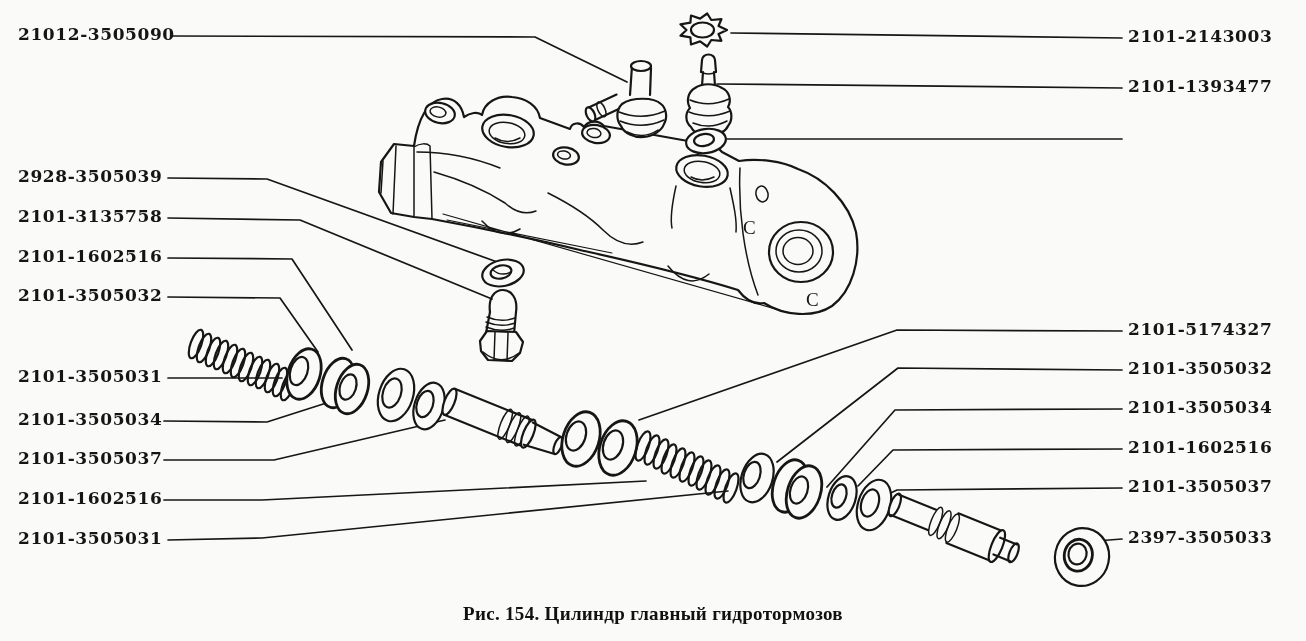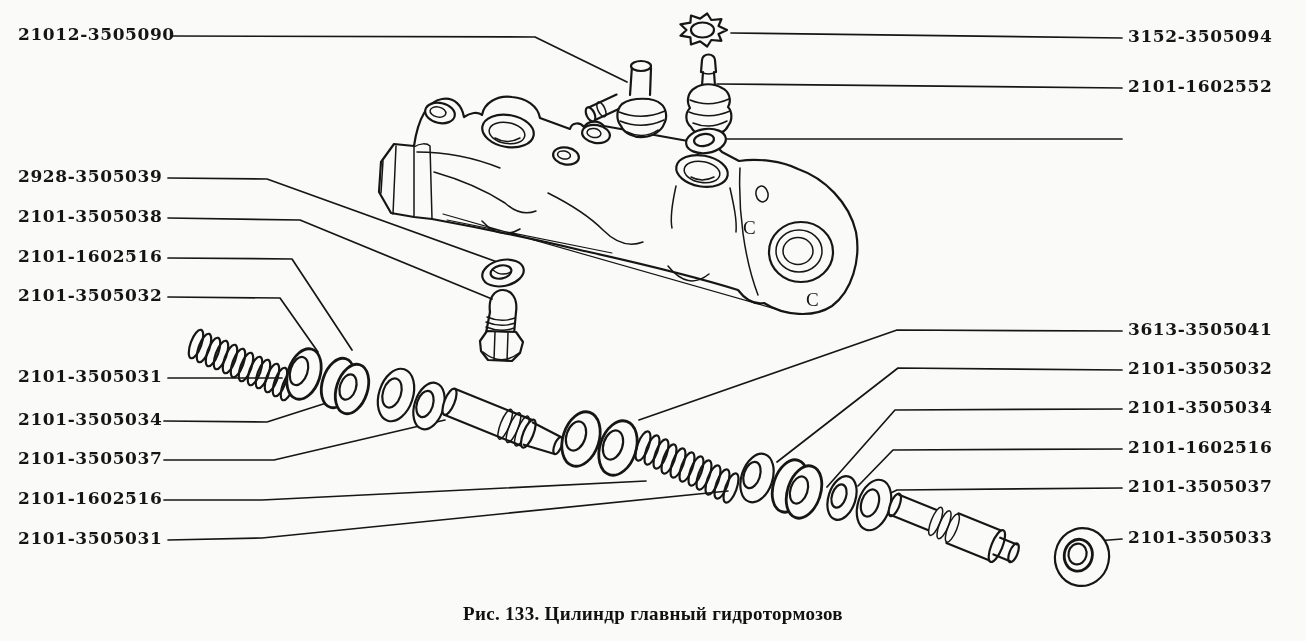--- a/index.html
+++ b/index.html
@@ -260,33 +260,33 @@
 
     <g transform="rotate(12 1082 557)">
       <ellipse class="ln bg" stroke-width="3.2" cx="1082" cy="557" rx="27" ry="29"></ellipse>
       <ellipse class="ln fat" cx="1078" cy="556" rx="14" ry="16"></ellipse>
       <ellipse class="ln" cx="1077" cy="555" rx="9" ry="10.5"></ellipse>
     </g>
   </svg>
 
   <div class="lbl" style="left:18px;top:24px">21012-3505090</div>
   <div class="lbl" style="left:18px;top:166px">2928-3505039</div>
-  <div class="lbl" style="left:18px;top:206px">2101-3505038</div>
+  <div class="lbl" style="left:18px;top:206px">2101-3135758</div>
   <div class="lbl" style="left:18px;top:246px">2101-1602516</div>
   <div class="lbl" style="left:18px;top:285px">2101-3505032</div>
   <div class="lbl" style="left:18px;top:366px">2101-3505031</div>
   <div class="lbl" style="left:18px;top:409px">2101-3505034</div>
   <div class="lbl" style="left:18px;top:448px">2101-3505037</div>
   <div class="lbl" style="left:18px;top:488px">2101-1602516</div>
   <div class="lbl" style="left:18px;top:528px">2101-3505031</div>
 
-  <div class="lbl" style="left:1128px;top:26px">3152-3505094</div>
-  <div class="lbl" style="left:1128px;top:76px">2101-1602552</div>
-  <div class="lbl" style="left:1128px;top:319px">3613-3505041</div>
+  <div class="lbl" style="left:1128px;top:26px">2101-2143003</div>
+  <div class="lbl" style="left:1128px;top:76px">2101-1393477</div>
+  <div class="lbl" style="left:1128px;top:319px">2101-5174327</div>
   <div class="lbl" style="left:1128px;top:358px">2101-3505032</div>
   <div class="lbl" style="left:1128px;top:397px">2101-3505034</div>
   <div class="lbl" style="left:1128px;top:437px">2101-1602516</div>
   <div class="lbl" style="left:1128px;top:476px">2101-3505037</div>
-  <div class="lbl" style="left:1128px;top:527px">2101-3505033</div>
-
-  <div class="caption">Рис. 133. Цилиндр главный гидротормозов</div>
+  <div class="lbl" style="left:1128px;top:527px">2397-3505033</div>
+
+  <div class="caption">Рис. 154. Цилиндр главный гидротормозов</div>
 
 </div>
 
 </body></html>

